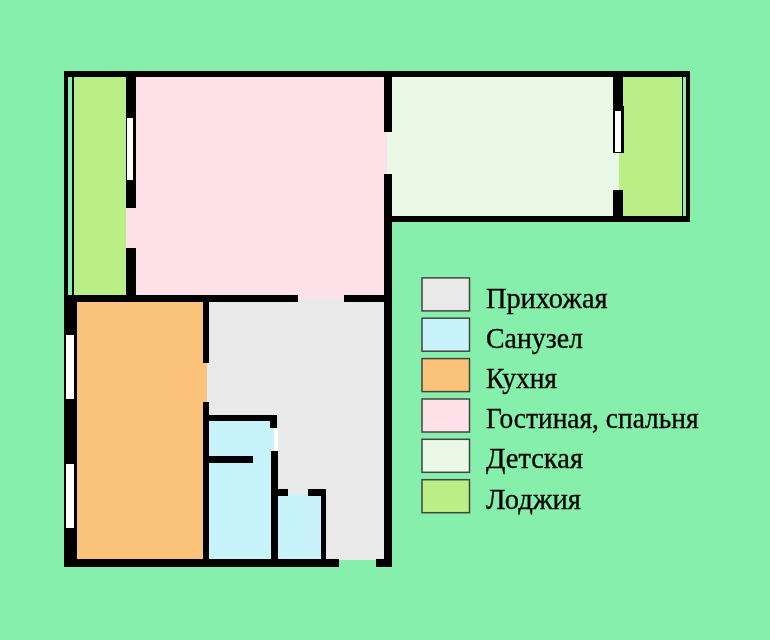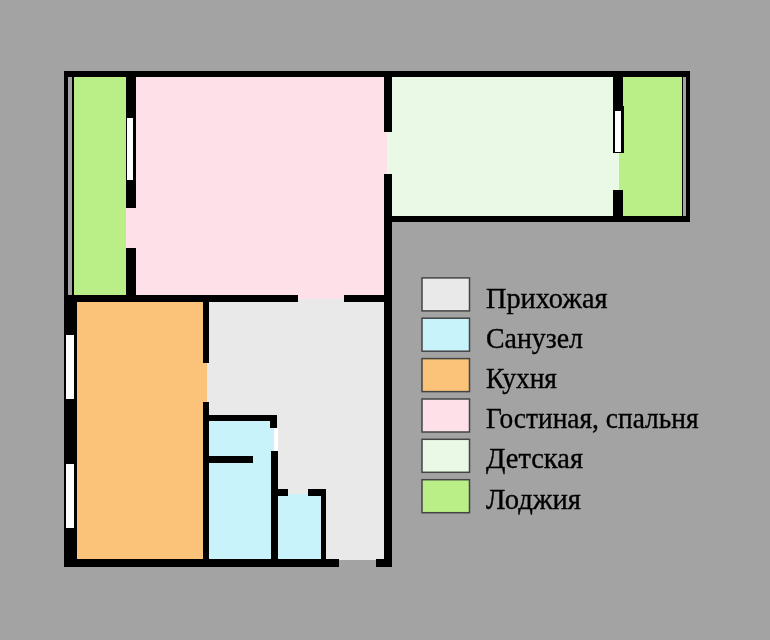--- a/index.html
+++ b/index.html
@@ -1,16 +1,16 @@
 <!DOCTYPE html>
 <html><head>
 <meta charset="utf-8">
 <style>
   html,body{margin:0;padding:0;background:#ffffff;}
-  #wrap{position:relative;width:770px;height:640px;overflow:hidden;background:#a3a3a3;}
+  #wrap{position:relative;width:770px;height:640px;overflow:hidden;background:#86efac;}
   svg{display:block;}
   text{font-family:"Liberation Serif", serif;fill:#000000;}
 </style>
 </head>
 <body>
 <div id="wrap">
 <svg width="770" height="640" viewBox="0 0 770 640" shape-rendering="crispEdges">
 
   <rect x="74" y="76" width="51.5" height="219" fill="#b9ef86"></rect>
 

